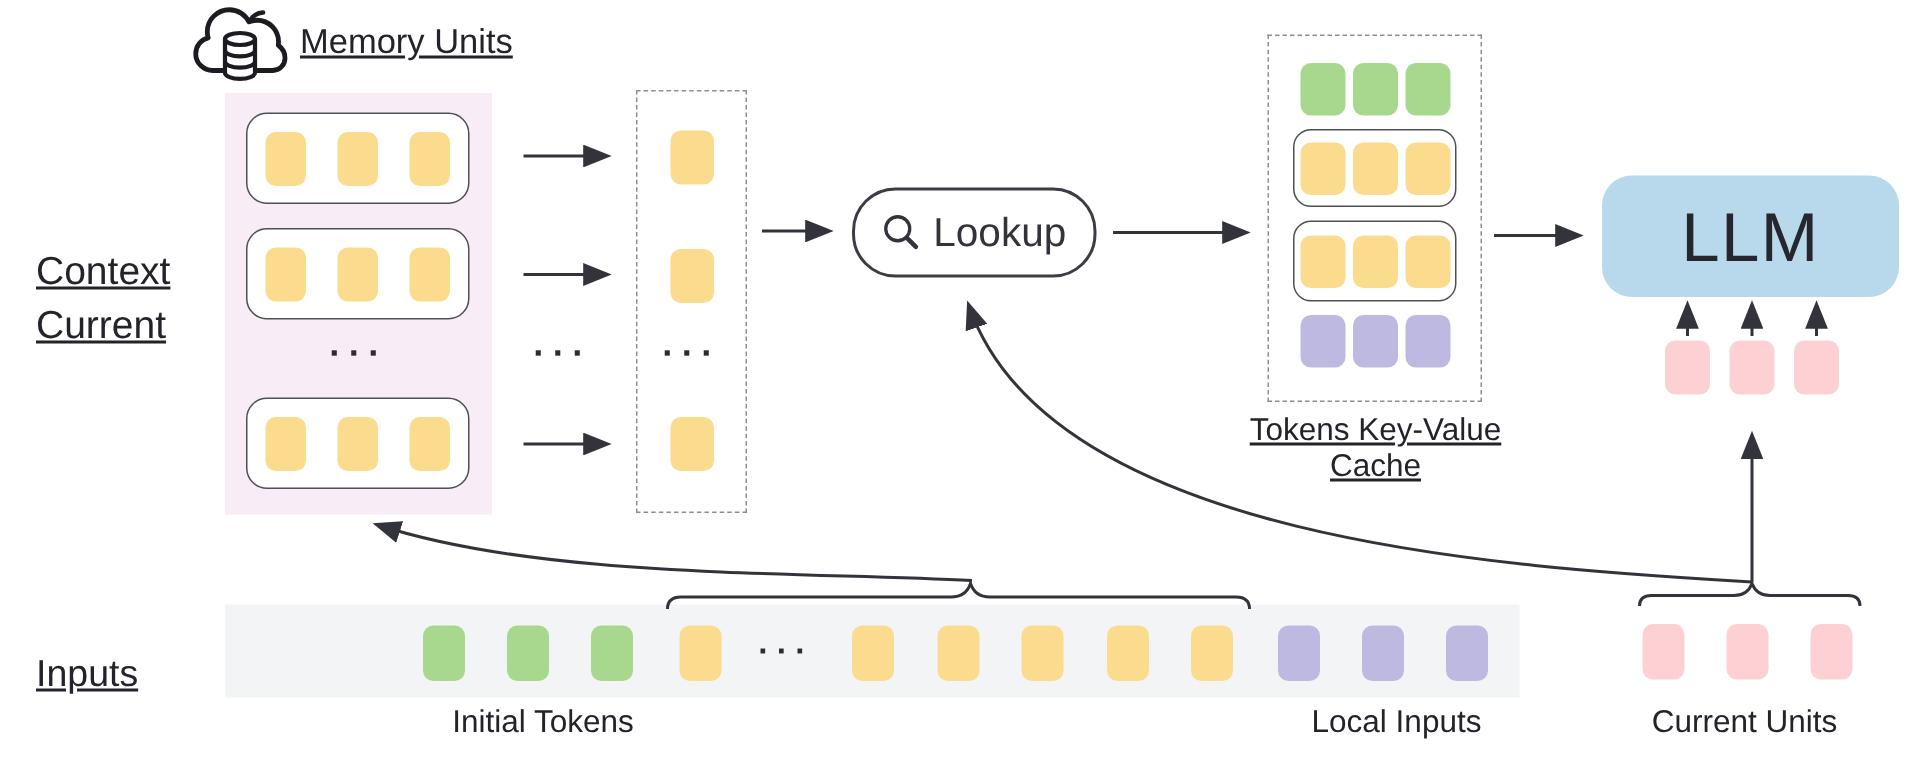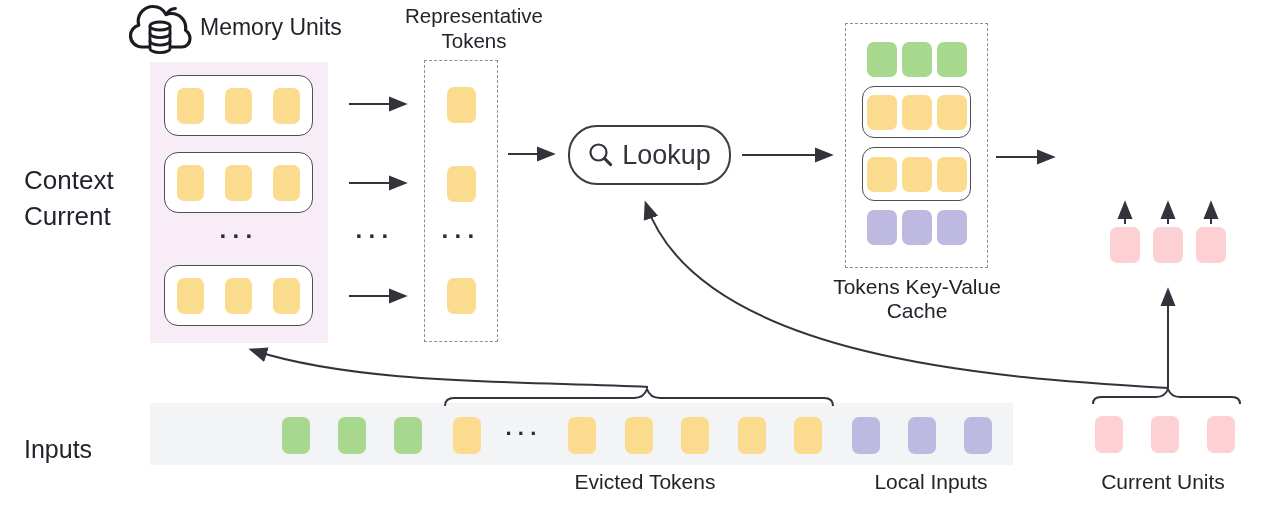--- a/index.html
+++ b/index.html
@@ -25,21 +25,21 @@
   .cache-row .token{width:30px;height:35px;}
   .llm-in .token{width:30px;height:36px;}
   .rep-group{display:flex;}
   .cache-row{display:flex;gap:5px;justify-content:center;width:143px;}
   .cache-row.boxed{width:109px;left:862px;background:#fff;border:1.3px solid #4e4e57;border-radius:12px;
                    align-items:center;box-sizing:border-box;}
   .seg{display:flex;gap:28px;}
   .seg-evicted{gap:28.5px;}
   .llm-in{display:flex;gap:13px;}
   
-  .lbl{white-space:pre-line;}
+  .lbl{white-space:pre-line;text-decoration:underline;}
   #context-memory-label{left:24px;top:162px;width:130px;font-size:26px;line-height:36px;}
   #memory-units-label{left:200px;top:14px;font-size:23px;}
   #rep-label{left:399px;top:3px;width:150px;font-size:20.5px;line-height:25px;text-align:center;}
   #cache-label{left:812px;top:275px;width:210px;font-size:21px;line-height:24px;text-align:center;}
   #inputs-label{left:24px;top:435px;font-size:25px;}
   #past-kv-label{left:167px;top:410px;width:112px;font-size:19.5px;line-height:21px;}
   .group-label{top:470px;font-size:21px;text-align:center;transform:translateX(-50%);white-space:nowrap;}
   
   .dots{font-size:24px;font-weight:700;letter-spacing:5px;color:#2b2b33;text-align:center;line-height:24px;}
   
@@ -95,24 +95,23 @@
     <line class="stroke" x1="1211" y1="224" x2="1211" y2="204" marker-end="url(#ah)"></line>
     <line class="stroke" x1="1168" y1="388" x2="1168" y2="291" marker-end="url(#ah)"></line>
     <path class="stroke" d="M648,387 C520,381 360,385 252,350" marker-end="url(#ah)"></path>
     <path class="stroke" d="M1168,388 C1000,378 700,360 646,204" marker-end="url(#ah)"></path>
     <path class="stroke" d="M445,406 Q445,398 454,398 L634,398 Q644,398 647,389 Q650,398 660,398 L824,398 Q833,398 833,406"></path>
     <path class="stroke" d="M1093,404 Q1093,397 1101,397 L1156,397 Q1165,397 1168,389 Q1171,397 1180,397 L1232,397 Q1240,397 1240,404"></path>
   </svg>
 
   <div class="abs z4 lbl" id="context-memory-label">Context Current</div>
   <div class="abs z4 lbl" id="memory-units-label">Memory Units</div>
-  <div class="abs z4 lbl" id="rep-label">Representative Tokens</div>
   <div class="abs z4 lbl" id="cache-label">Tokens Key-Value Cache</div>
   <div class="abs z4 lbl" id="inputs-label">Inputs</div>
-  <div class="abs z4 group-label" style="left:645px">Evicted Tokens</div>
+  <div class="abs z4 group-label" style="left:362px">Initial Tokens</div>
   <div class="abs z4 group-label" style="left:931px">Local Inputs</div>
   <div class="abs z4 group-label" style="left:1163px">Current Units</div>
 
   <div class="abs z3 memory-unit" style="top:75px">
       <span class="token tk-yellow"></span>
       <span class="token tk-yellow"></span>
       <span class="token tk-yellow"></span>
     </div>
   <div class="abs z3 memory-unit" style="top:152px">
       <span class="token tk-yellow"></span>
@@ -163,20 +162,21 @@
       <span class="token tk-yellow"></span>
       <span class="token tk-yellow"></span>
       <span class="token tk-yellow"></span>
     </div>
   <div class="abs z3 cache-row" style="left:845px;top:210px">
       <span class="token tk-purple"></span>
       <span class="token tk-purple"></span>
       <span class="token tk-purple"></span>
     </div>
 
+  <div class="abs z3" id="llm">LLM</div>
   <div class="abs z3 llm-in" style="left:1110px;top:227px">
       <span class="token tk-pink"></span>
       <span class="token tk-pink"></span>
       <span class="token tk-pink"></span>
     </div>
 
   <div class="abs z3 seg" style="left:282px;top:417px">
       <span class="token tk-green"></span>
       <span class="token tk-green"></span>
       <span class="token tk-green"></span>

